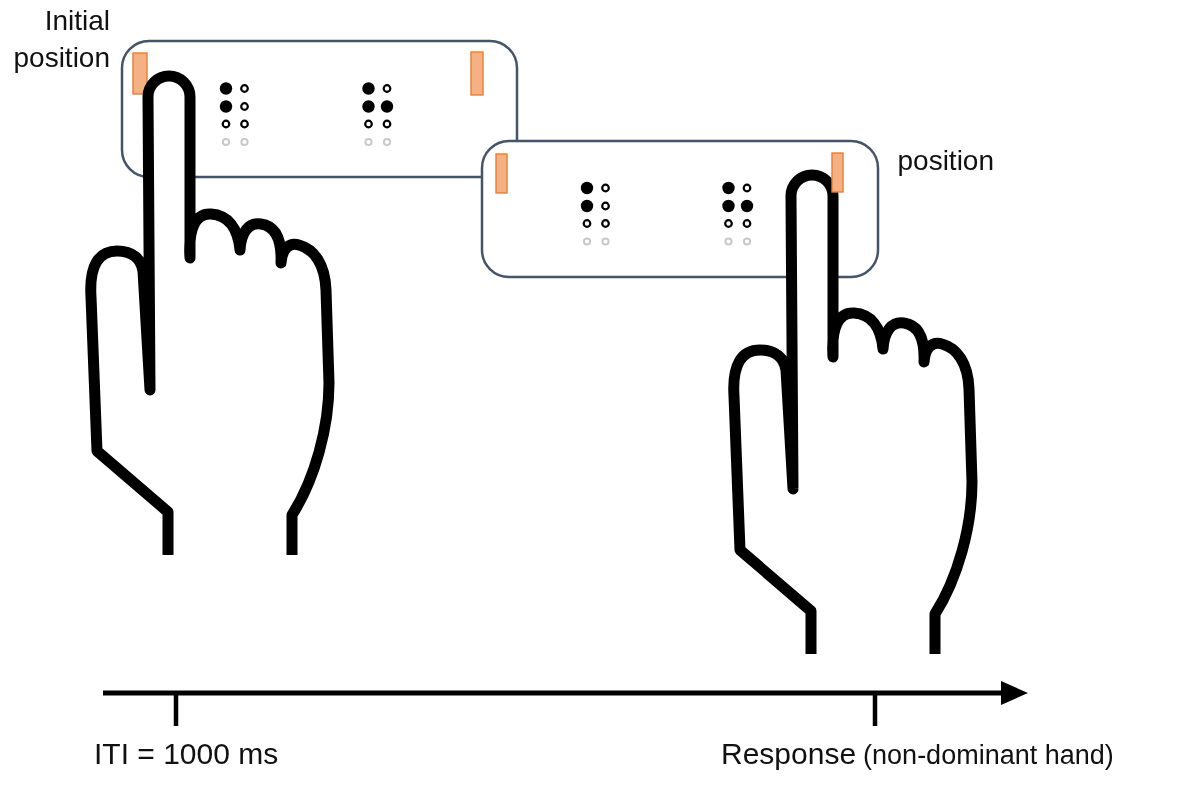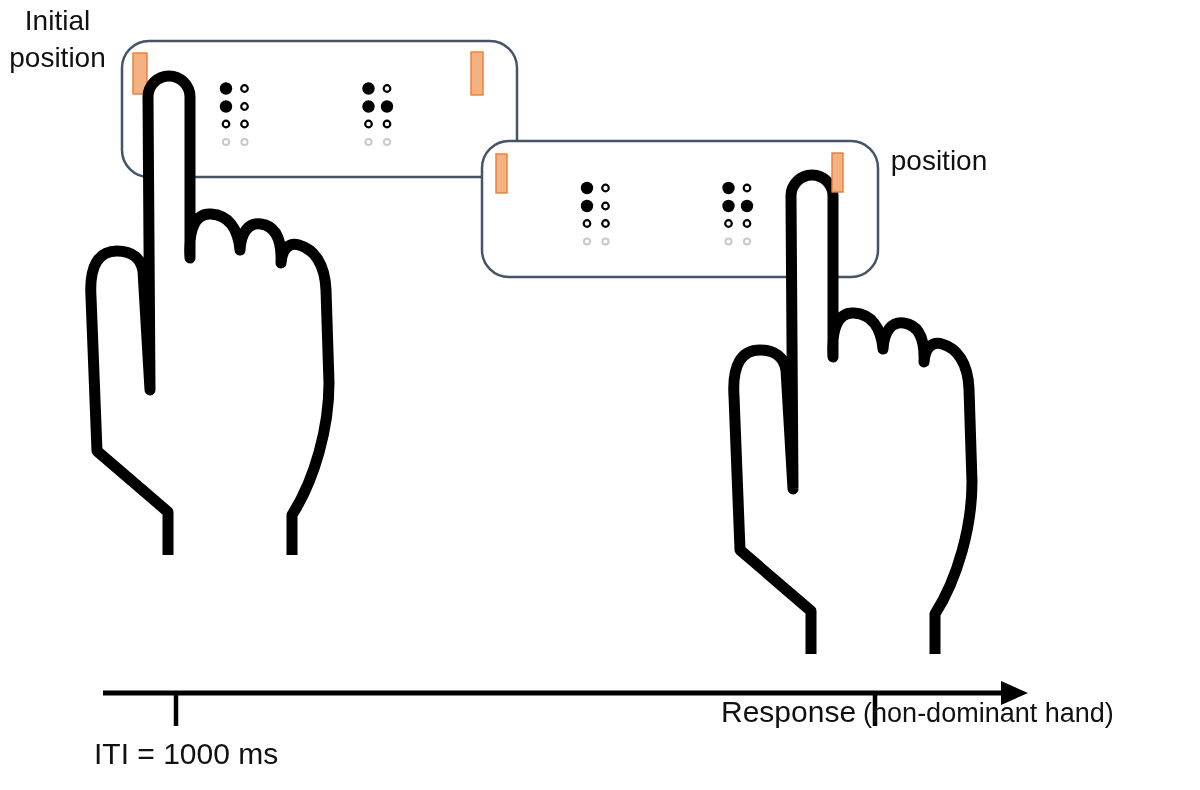--- a/index.html
+++ b/index.html
@@ -6,25 +6,25 @@
   .figure{
     position:relative;
     width:1200px;height:790px;
     background:#fff;
     font-family:"Liberation Sans", sans-serif;
     color:#111;
     overflow:hidden;
   }
   .figure svg{position:absolute;left:0;top:0;}
   .lbl{position:absolute;white-space:nowrap;color:#111;}
-  .lbl-2line{text-align:center;white-space:normal;}
+  .lbl-2line{text-align:right;white-space:normal;}
   .initial-pos{left:5px;top:2px;width:105px;font-size:28px;line-height:37px;}
   .end-pos{left:884px;top:142px;width:110px;font-size:28px;line-height:37px;}
   .iti{left:94px;top:737px;font-size:30px;}
-  .response{left:721px;top:695px;font-size:30px;}
+  .response{left:721px;top:737px;font-size:30px;}
   .response .sub{font-size:27px;margin-left:7px;}
 </style>
 </head>
 <body>
 
 <div class="figure">
 
   <svg width="1200" height="790" viewBox="0 0 1200 790">
 
     <g>

